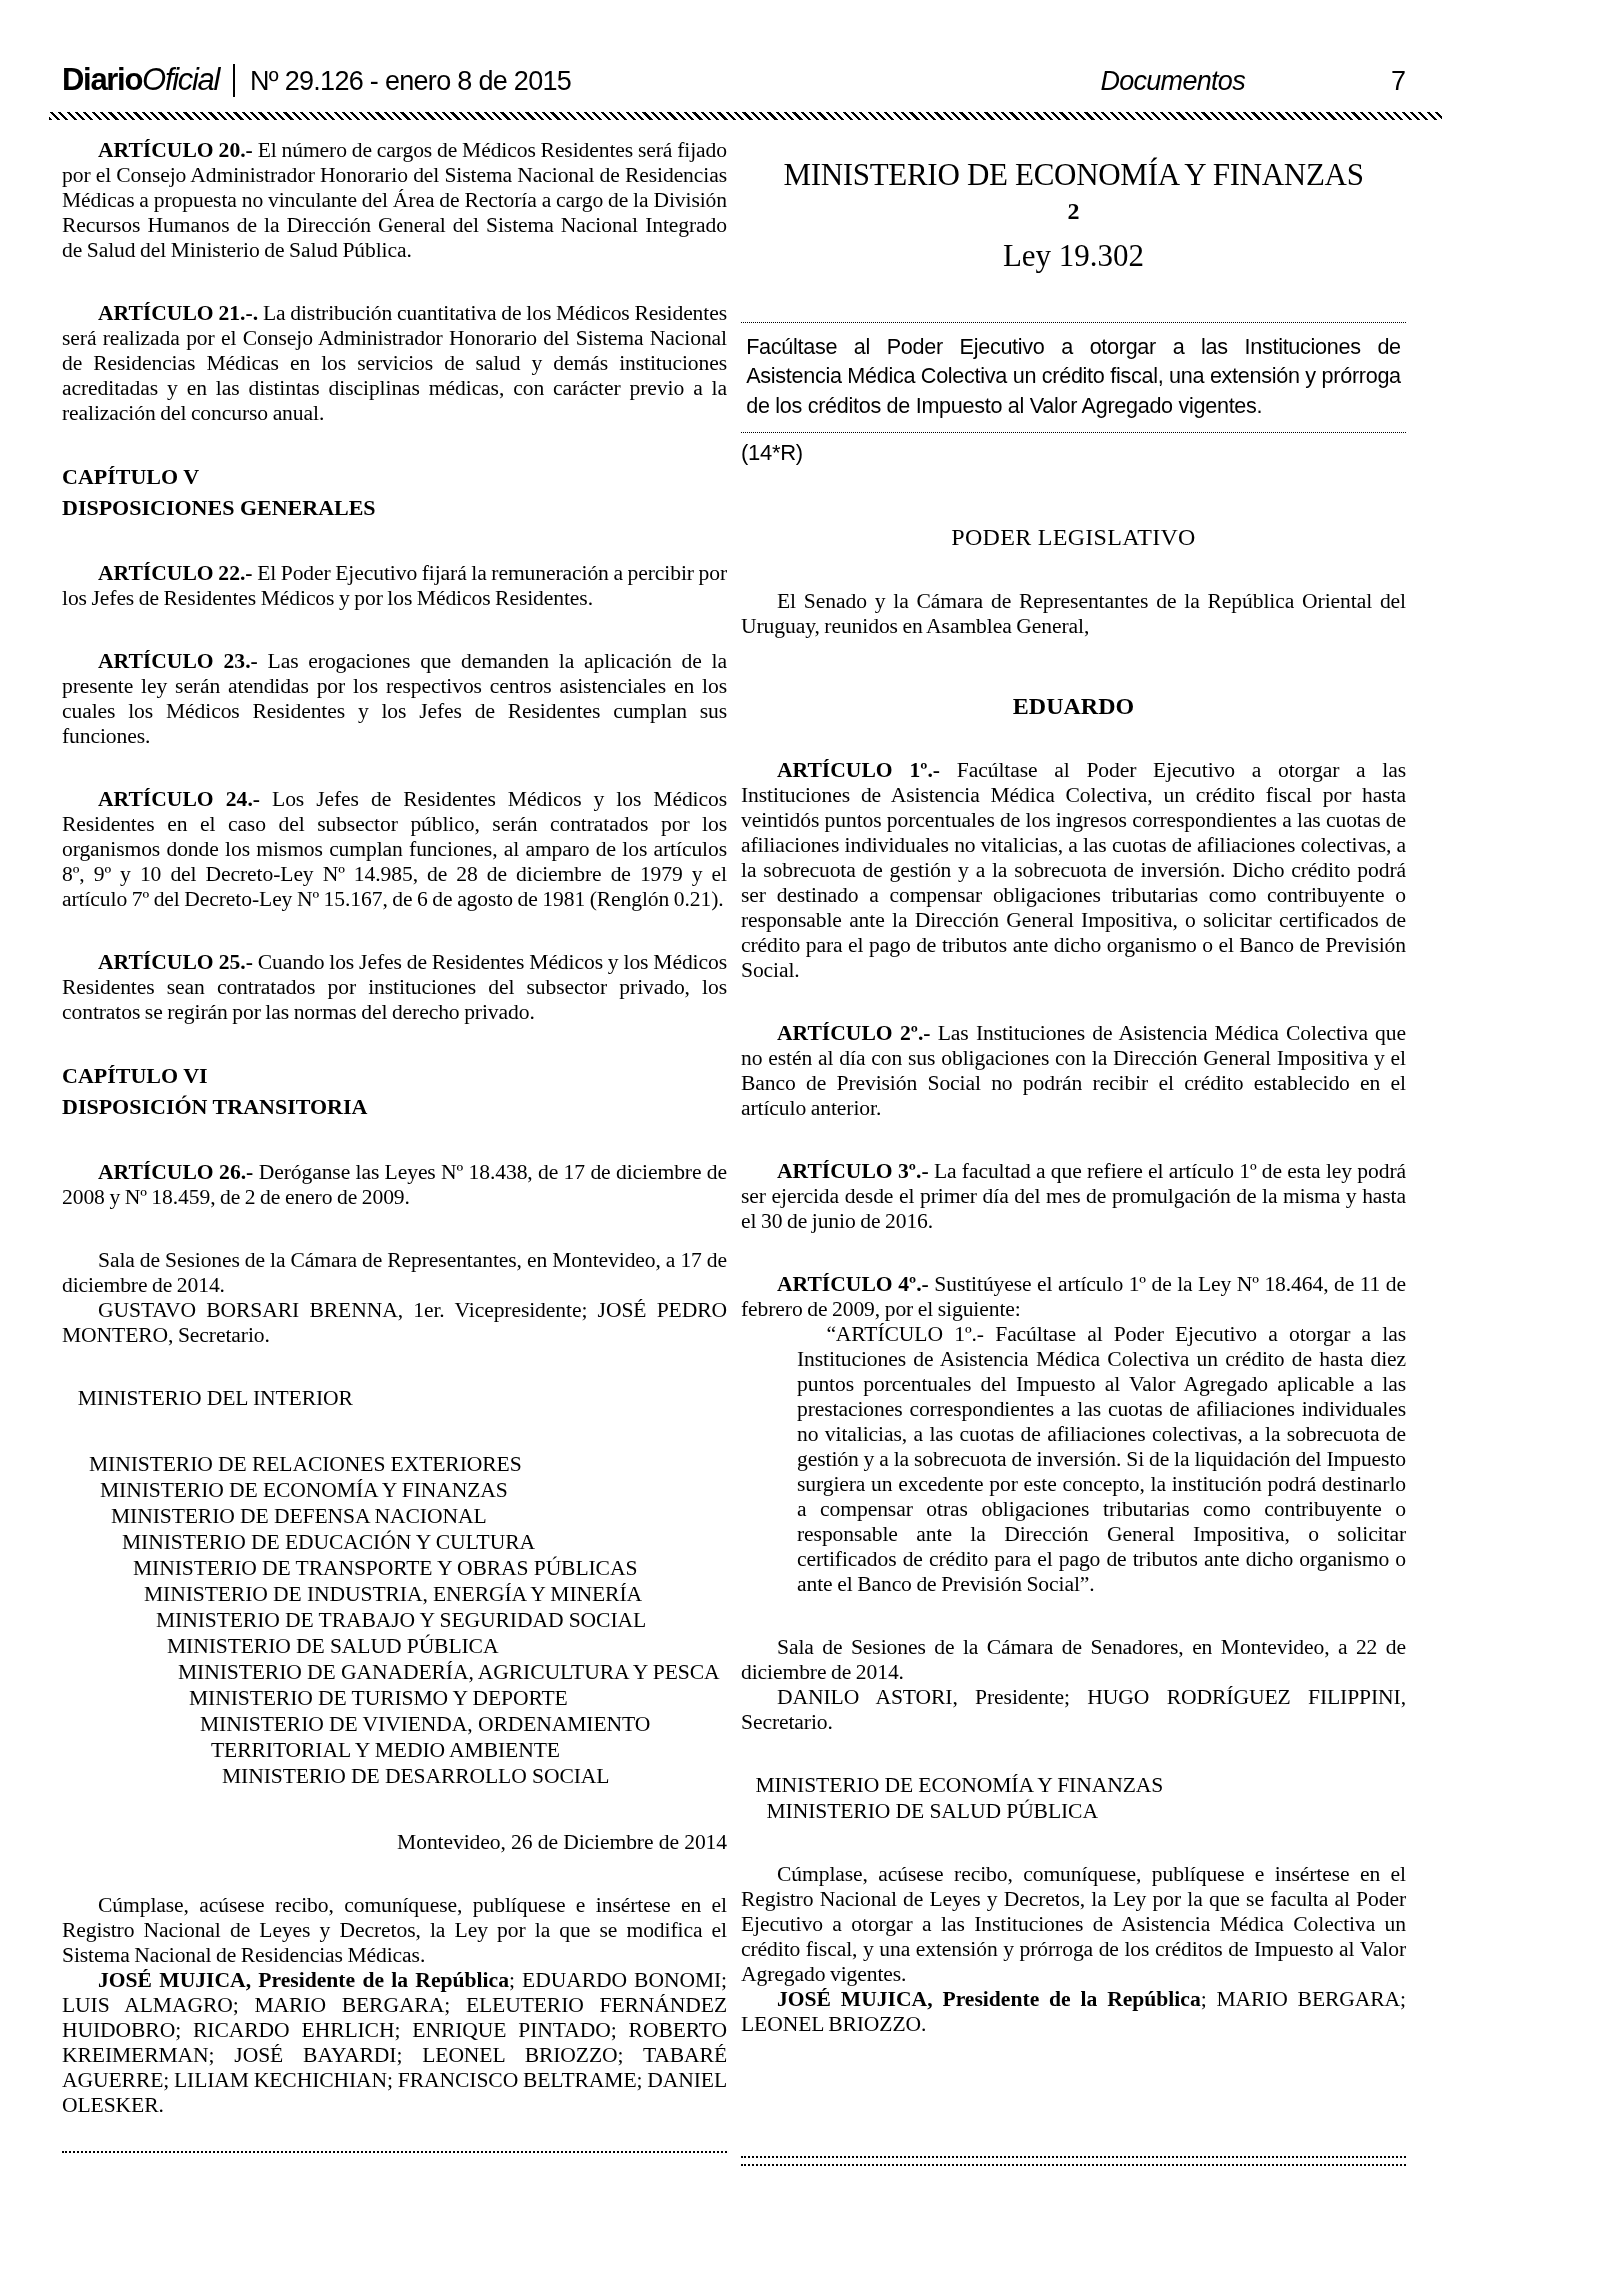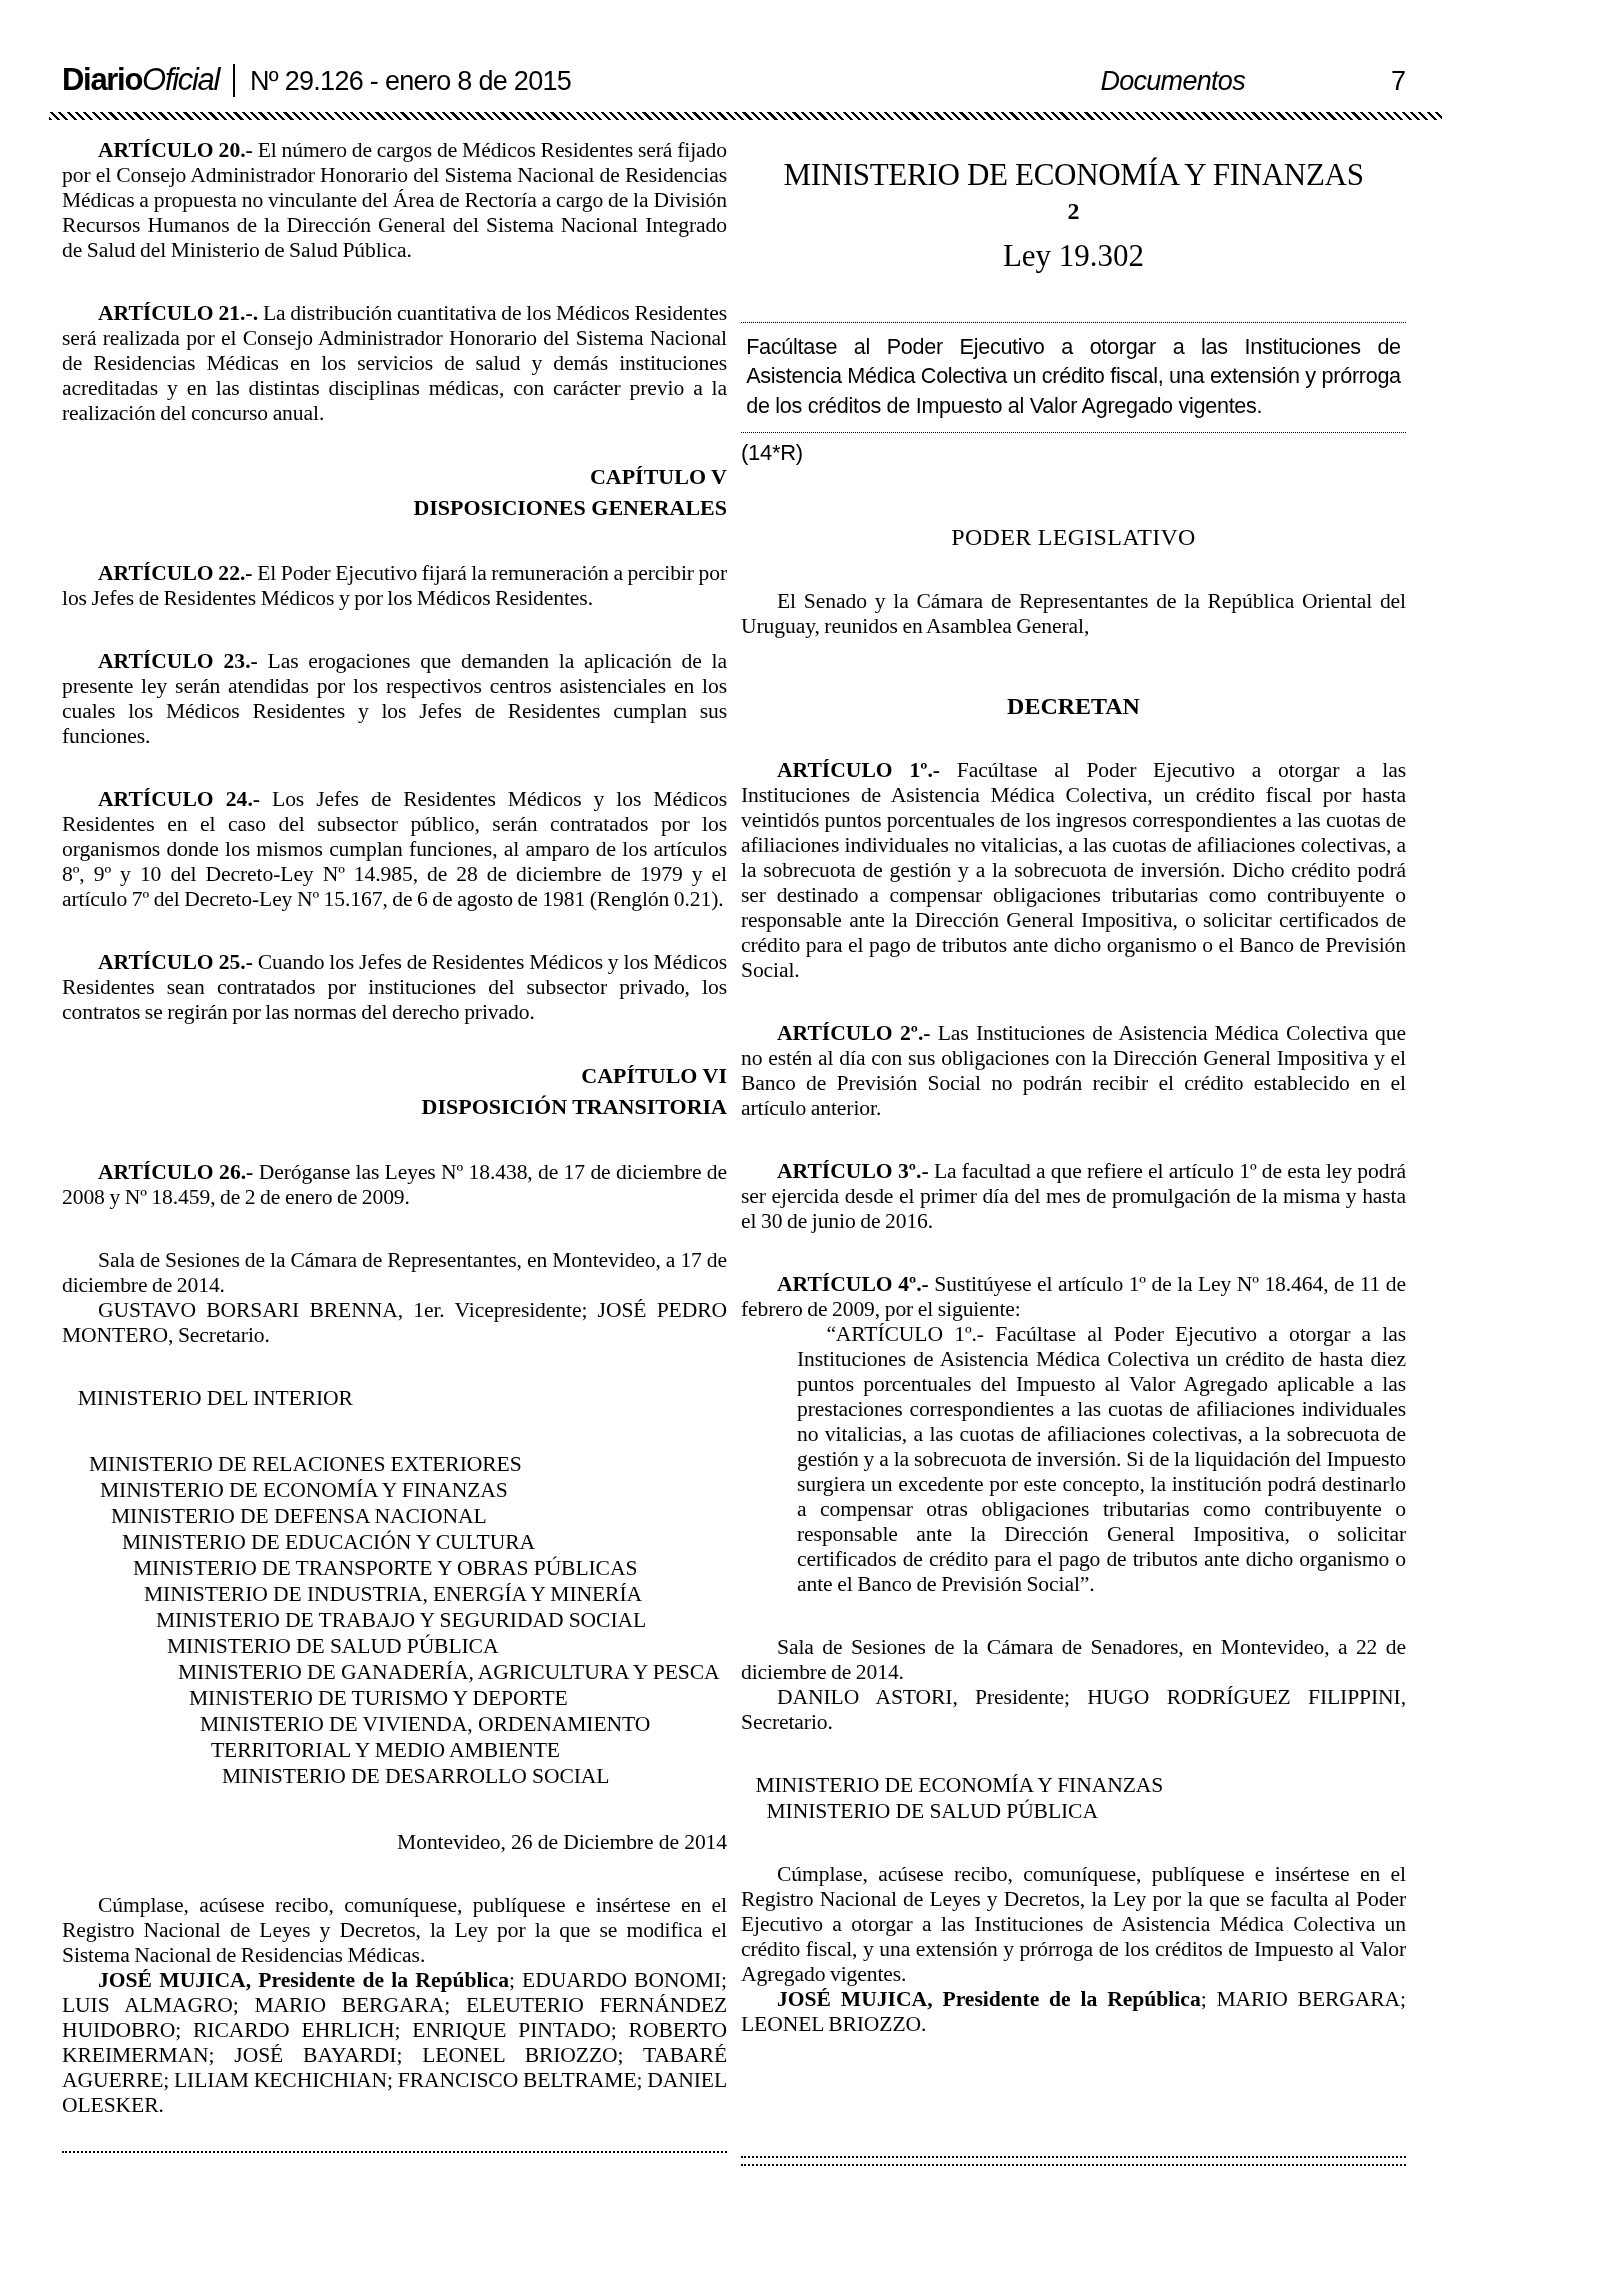--- a/index.html
+++ b/index.html
@@ -35,21 +35,21 @@
   .columns{display:flex;gap:14px;margin-top:18.3px;height:2032px;}
   .col{position:relative;width:747px;overflow:hidden;height:100%;}
 
   
   p.body{font-size:21.6px;line-height:25px;text-align:justify;margin:38px 0 0;
     text-indent:36px;letter-spacing:-0.1px;word-spacing:-0.7px;}
   p.body.first{margin-top:0;}
   p.body.tight{margin-top:0;}
   b.lead{font-weight:700;letter-spacing:0;}
 
-  h3.chapter{font-size:22px;line-height:31px;font-weight:700;text-align:right;margin:35px 0 0;}
+  h3.chapter{font-size:22px;line-height:31px;font-weight:700;text-align:left;margin:35px 0 0;}
   h3.chapter span{display:block;}
 
   .ministries{list-style:none;margin:37px 0 0;padding:0;font-size:21.6px;line-height:26px;letter-spacing:-0.1px;}
   .ministries li{white-space:nowrap;}
 
   p.dateline{font-size:21.6px;text-align:right;margin:41px 0 0;letter-spacing:-0.1px;}
 
   
   h1.min-title{font-size:31px;font-weight:400;text-align:center;margin:18.3px 0 0;letter-spacing:-0.3px;white-space:nowrap;}
   .law-no{font-size:24px;font-weight:700;text-align:center;margin:5.2px 0 0;}
@@ -142,21 +142,21 @@
 
       <div class="summary-box">
         <p>Facúltase al Poder Ejecutivo a otorgar a las Instituciones de Asistencia Médica Colectiva un crédito fiscal, una extensión y prórroga de los créditos de Impuesto al Valor Agregado vigentes.</p>
       </div>
       <p class="ref">(14*R)</p>
 
       <h3 class="center-reg">PODER LEGISLATIVO</h3>
 
       <p class="body">El Senado y la Cámara de Representantes de la República Oriental del Uruguay, reunidos en Asamblea General,</p>
 
-      <h3 class="center-bold">DECRETAN</h3>
+      <h3 class="center-bold">EDUARDO</h3>
 
       <p class="body"><b class="lead">ARTÍCULO 1º.-</b><span> Facúltase al Poder Ejecutivo a otorgar a las Instituciones de Asistencia Médica Colectiva, un crédito fiscal por hasta veintidós puntos porcentuales de los ingresos correspondientes a las cuotas de afiliaciones individuales no vitalicias, a las cuotas de afiliaciones colectivas, a la sobrecuota de gestión y a la sobrecuota de inversión. Dicho crédito podrá ser destinado a compensar obligaciones tributarias como contribuyente o responsable ante la Dirección General Impositiva, o solicitar certificados de crédito para el pago de tributos ante dicho organismo o el Banco de Previsión Social.</span></p>
       <p class="body"><b class="lead">ARTÍCULO 2º.-</b><span> Las Instituciones de Asistencia Médica Colectiva que no estén al día con sus obligaciones con la Dirección General Impositiva y el Banco de Previsión Social no podrán recibir el crédito establecido en el artículo anterior.</span></p>
       <p class="body"><b class="lead">ARTÍCULO 3º.-</b><span> La facultad a que refiere el artículo 1º de esta ley podrá ser ejercida desde el primer día del mes de promulgación de la misma y hasta el 30 de junio de 2016.</span></p>
       <p class="body"><b class="lead">ARTÍCULO 4º.-</b><span> Sustitúyese el artículo 1º de la Ley Nº 18.464, de 11 de febrero de 2009, por el siguiente:</span></p>
 
       <div class="quote-block">
         <p>“ARTÍCULO 1º.- Facúltase al Poder Ejecutivo a otorgar a las Instituciones de Asistencia Médica Colectiva un crédito de hasta diez puntos porcentuales del Impuesto al Valor Agregado aplicable a las prestaciones correspondientes a las cuotas de afiliaciones individuales no vitalicias, a las cuotas de afiliaciones colectivas, a la sobrecuota de gestión y a la sobrecuota de inversión. Si de la liquidación del Impuesto surgiera un excedente por este concepto, la institución podrá destinarlo a compensar otras obligaciones tributarias como contribuyente o responsable ante la Dirección General Impositiva, o solicitar certificados de crédito para el pago de tributos ante dicho organismo o ante el Banco de Previsión Social”.</p>
       </div>
 

